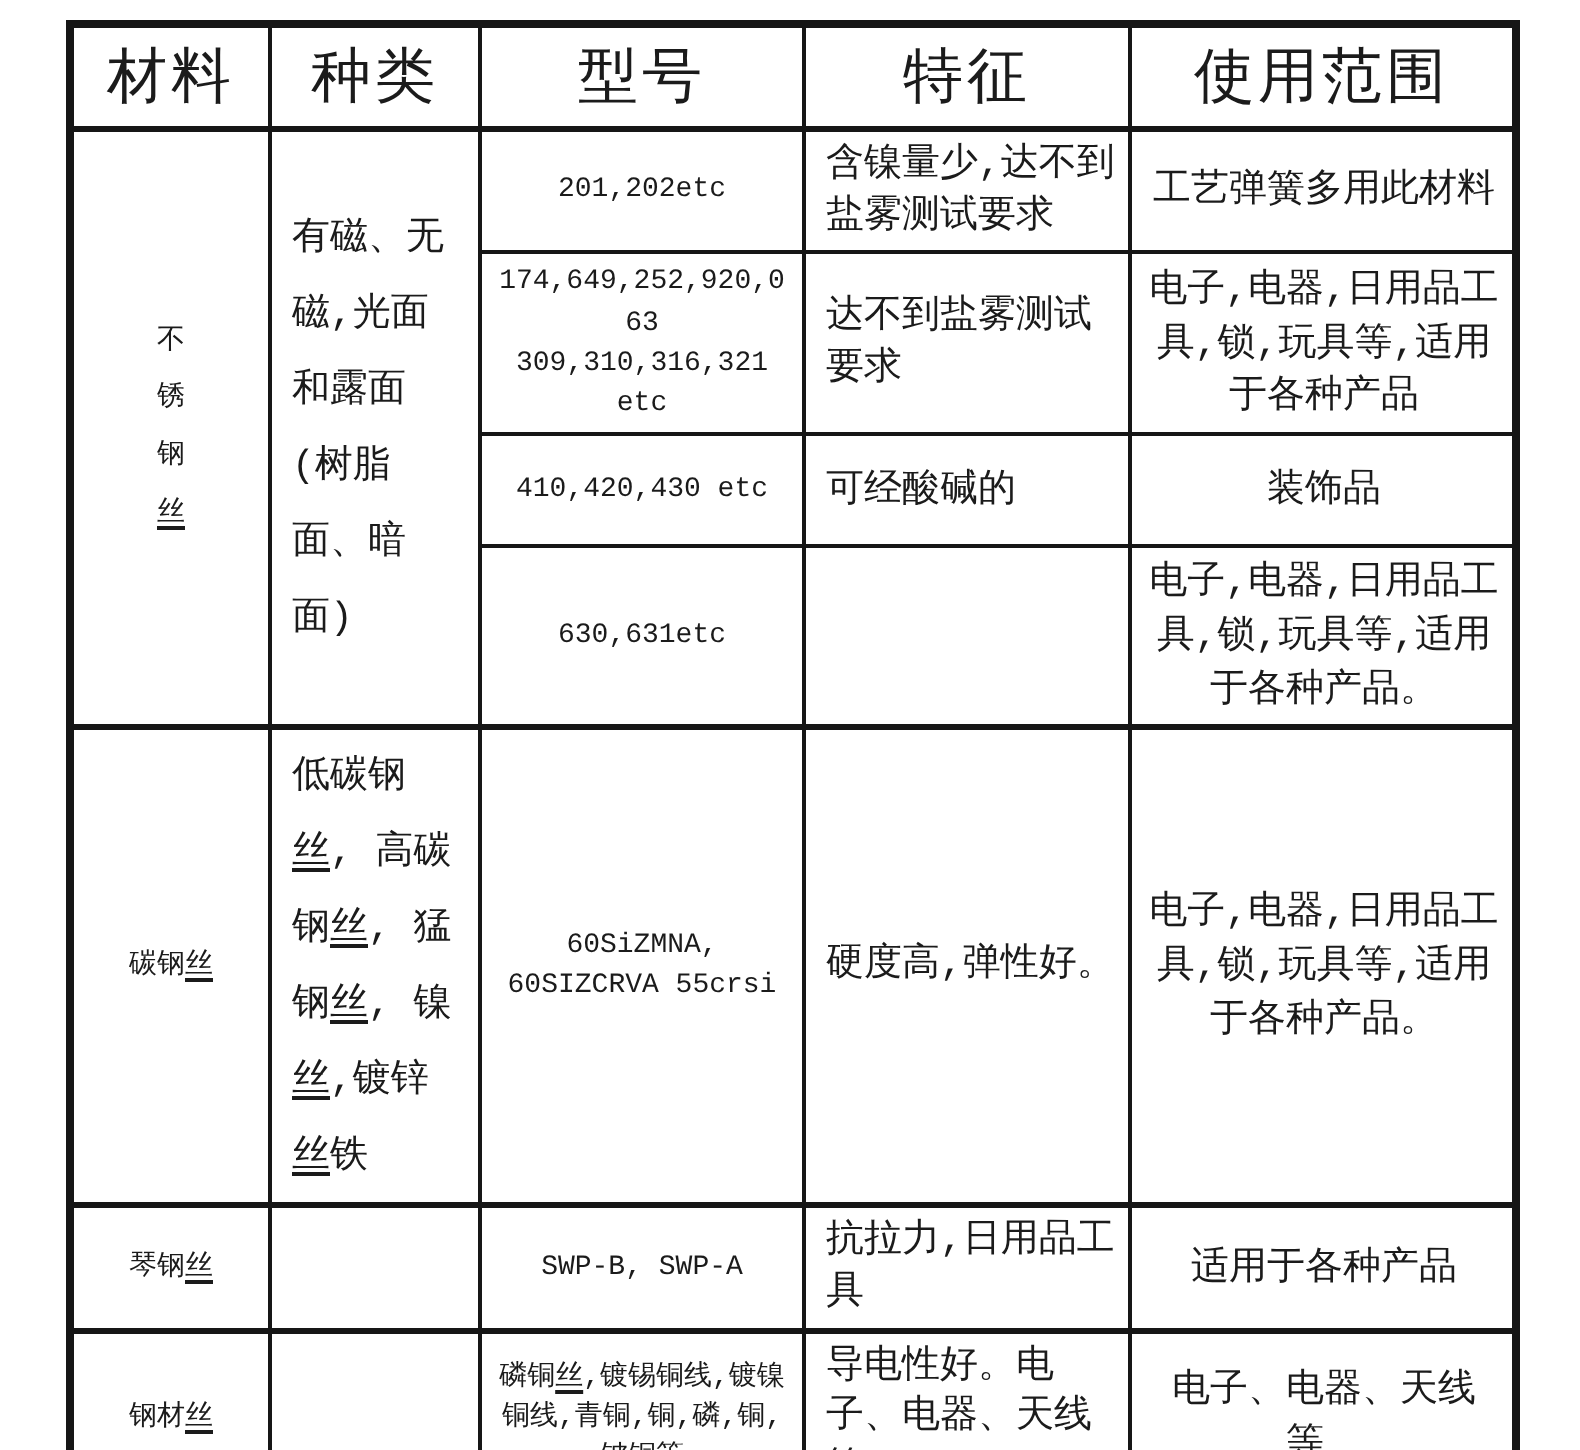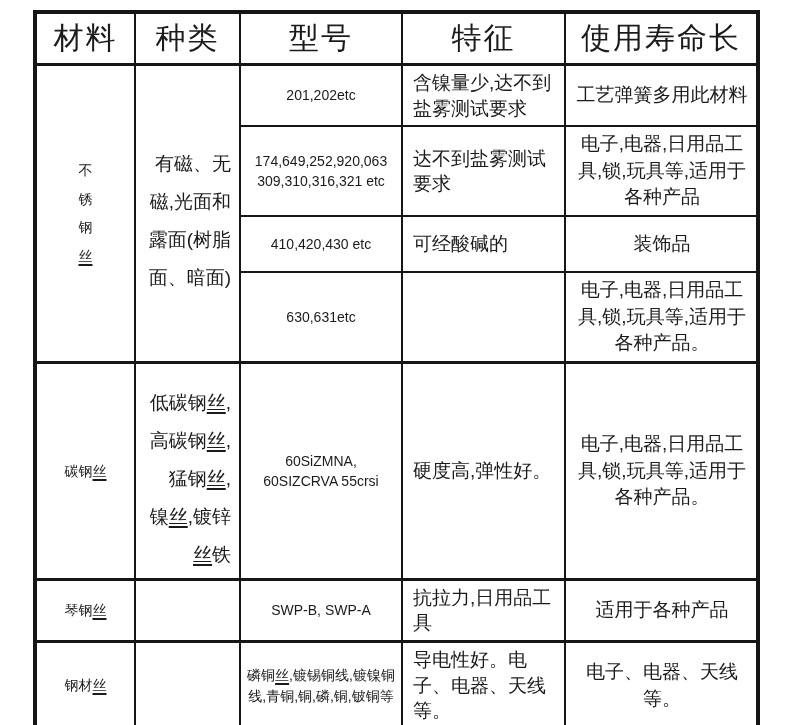--- a/index.html
+++ b/index.html
@@ -8,37 +8,38 @@
     font-family:"Liberation Sans","DejaVu Sans",sans-serif;color:#1b1b1b;
   }
   table.spec{
     position:absolute;left:33px;top:10px;width:723px;
     border-collapse:collapse;table-layout:fixed;
     border:4px solid #161616;
   }
   th,td{
     border:2px solid #161616;vertical-align:middle;overflow:hidden;
     word-break:break-word;
+    font-family:Liberation Mono, monospace;
   }
   th{
     font-size:30px;font-weight:500;letter-spacing:2px;text-align:center;
     padding:4px 2px;border-bottom-width:3px;
   }
   td{font-size:19px;padding:4px 8px;}
   tr.sec > td{border-top-width:3px;}
   
   col.c-material{width:100px;}
   col.c-type{width:105px;}
   col.c-model{width:162px;}
   col.c-feature{width:163px;}
   col.c-usage{width:193px;}
   
   td.material{text-align:center;font-size:14px;line-height:1.9;padding:2px;}
   span.vtext{display:inline-block;width:1.05em;word-break:break-all;line-height:2.05;}
-  td.type{text-align:right;line-height:2.0;padding:20px 8px 4px 10px;}
+  td.type{text-align:left;line-height:2.0;padding:4px 8px 4px 10px;}
   td.model{text-align:center;font-size:14px;line-height:1.45;padding:4px 6px;}
   td.feature{text-align:left;line-height:1.35;padding:4px 6px 4px 10px;}
   td.usage{text-align:center;line-height:1.4;padding:4px 6px 4px 8px;}
   
   tr.h-header{height:51px;}
   tr.h-ss1{height:47px;}
   tr.h-ss2{height:53px;}
   tr.h-ss3{height:56px;}
   tr.h-ss4{height:55px;}
   tr.h-carbon{height:161px;}
@@ -58,21 +59,21 @@
       <col class="c-feature">
       <col class="c-usage">
   </colgroup>
 
   <tbody>
       <tr class="h-header">
     <th>材料</th>
     <th>种类</th>
     <th>型号</th>
     <th>特征</th>
-    <th>使用寿命长</th>
+    <th>使用范围</th>
   </tr>
 
   <tr class="h-ss1 sec">
     <td class="material" rowspan="4">
       <span class="vtext">不锈钢<span class="u">丝</span></span>
     </td>
     <td class="type" rowspan="4">有磁、无磁,光面和露面(树脂面、暗面)</td>
     <td class="model">201,202etc</td>
     <td class="feature">含镍量少,达不到盐雾测试要求</td>
     <td class="usage">工艺弹簧多用此材料</td>

